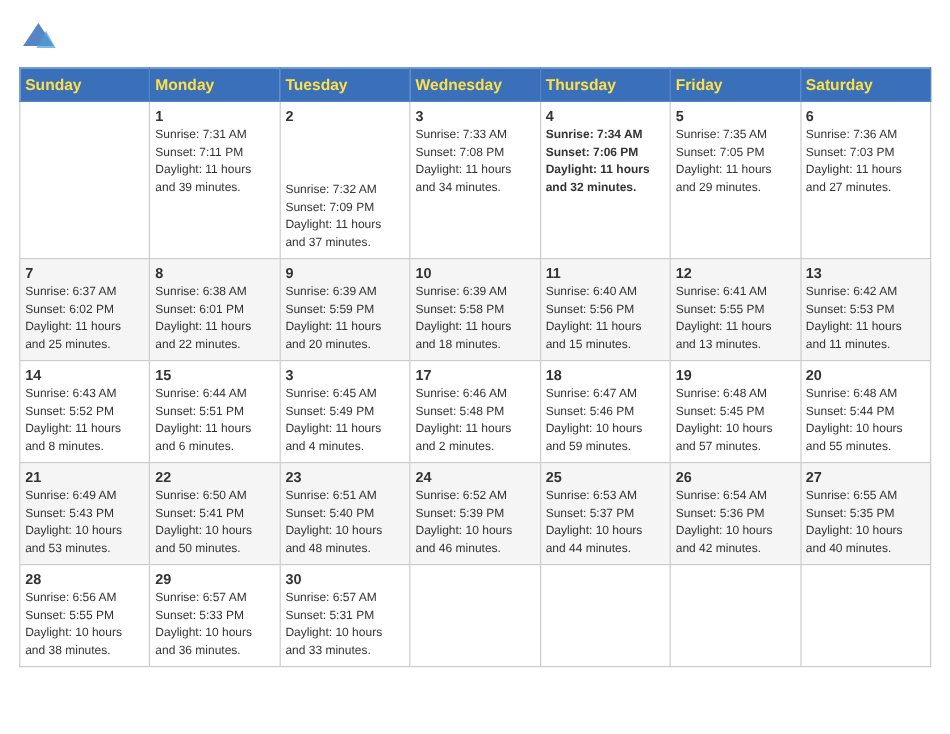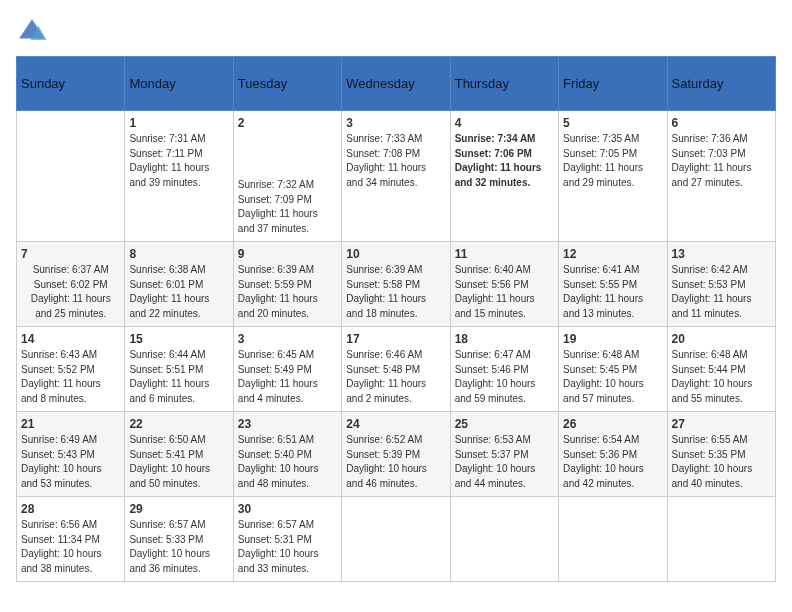--- a/index.html
+++ b/index.html
@@ -46,25 +46,25 @@
       font-size: 14px;
       color: #333;
     }
     table {
       width: 100%;
       border-collapse: collapse;
       font-size: 11px;
     }
     thead tr th {
       background-color: #3a6fba;
-      color: #0f172a;
-      padding: 19px 4px;
+      color: #fde047;
+      padding: 6px 4px;
       text-align: left;
       font-size: 13px;
-      font-weight: normal;
+      font-weight: bold;
       border: 1px solid #5585c8;
     }
     tbody tr td {
       vertical-align: top;
       padding: 5px 4px;
       border: 1px solid #ccc;
       background: #fff;
       color: #333;
       width: 108px;
     }
@@ -160,21 +160,21 @@
           <span class="day-number">6</span>
           <div class="day-info" style="white-space: pre-line;">Sunrise: 7:36 AM
 Sunset: 7:03 PM
 Daylight: 11 hours
 and 27 minutes.</div>
         </td>
       </tr>
       <tr>
         <td>
           <span class="day-number">7</span>
-          <div class="day-info" style="white-space: pre-line; text-align: center;">Sunrise: 6:37 AM
+          <div class="day-info" style="white-space: pre-line;">Sunrise: 6:37 AM
 Sunset: 6:02 PM
 Daylight: 11 hours
 and 25 minutes.</div>
         </td>
         <td>
           <span class="day-number">8</span>
           <div class="day-info" style="white-space: pre-line;">Sunrise: 6:38 AM
 Sunset: 6:01 PM
 Daylight: 11 hours
 and 22 minutes.</div>
@@ -314,21 +314,21 @@
           <div class="day-info" style="white-space: pre-line;">Sunrise: 6:55 AM
 Sunset: 5:35 PM
 Daylight: 10 hours
 and 40 minutes.</div>
         </td>
       </tr>
       <tr>
         <td>
           <span class="day-number">28</span>
           <div class="day-info" style="white-space: pre-line;">Sunrise: 6:56 AM
-Sunset: 11:34 PM
+Sunset: 5:55 PM
 Daylight: 10 hours
 and 38 minutes.</div>
         </td>
         <td>
           <span class="day-number">29</span>
           <div class="day-info" style="white-space: pre-line;">Sunrise: 6:57 AM
 Sunset: 5:33 PM
 Daylight: 10 hours
 and 36 minutes.</div>
         </td>

